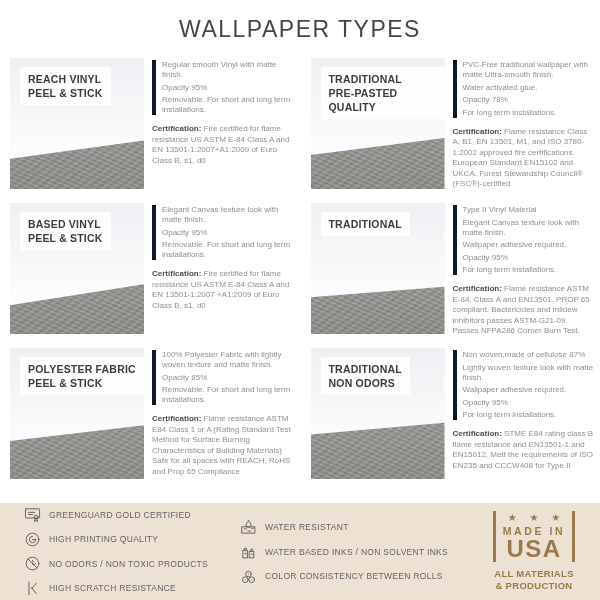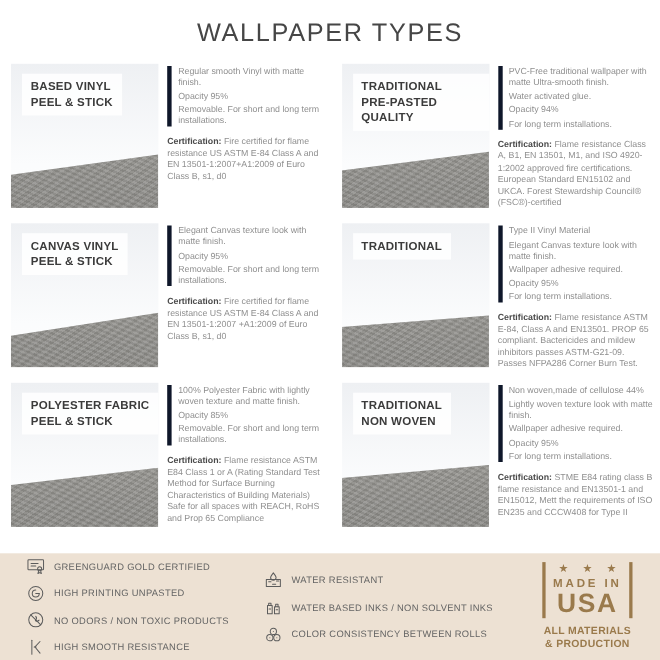--- a/index.html
+++ b/index.html
@@ -58,21 +58,21 @@
 <div class="page">
 
   <div class="title">WALLPAPER TYPES</div>
 
   <div class="grid">
 
     <div class="panel">
       <div class="photo p0">
         <div class="gray"></div>
         <div class="label-box">
-          <div>BASED VINYL</div>
+          <div>REACH VINYL</div>
           <div>PEEL &amp; STICK</div>
         </div>
       </div>
       <div class="textcol">
         <div class="desc">
             <p>Regular smooth Vinyl with matte finish.</p>
             <p>Opacity 95%</p>
             <p>Removable.  For short and long term installations.</p>
           </div>
         <div class="cert">
@@ -87,35 +87,35 @@
         <div class="gray"></div>
         <div class="label-box">
           <div>TRADITIONAL</div>
           <div>PRE-PASTED QUALITY</div>
         </div>
       </div>
       <div class="textcol">
         <div class="desc">
             <p>PVC-Free traditional wallpaper with matte Ultra-smooth finish.</p>
             <p>Water activated glue.</p>
-            <p>Opacity 94%</p>
+            <p>Opacity 78%</p>
             <p>For long term installations.</p>
           </div>
         <div class="cert">
           <span class="cert-label">Certification:</span>
-          <span>Flame resistance Class A, B1, EN 13501, M1, and ISO 4920-1:2002 approved fire certifications. European Standard EN15102 and UKCA. Forest Stewardship Council® (FSC®)-certified</span>
+          <span>Flame resistance Class A, B1, EN 13501, M1, and ISO 3780-1:2002 approved fire certifications. European Standard EN15102 and UKCA. Forest Stewardship Council® (FSC®)-certified</span>
         </div>
       </div>
     </div>
 
     <div class="panel">
       <div class="photo p2">
         <div class="gray"></div>
         <div class="label-box">
-          <div>CANVAS VINYL</div>
+          <div>BASED VINYL</div>
           <div>PEEL &amp; STICK</div>
         </div>
       </div>
       <div class="textcol">
         <div class="desc">
             <p>Elegant Canvas texture look with matte finish.</p>
             <p>Opacity 95%</p>
             <p>Removable.  For short and long term installations.</p>
           </div>
         <div class="cert">
@@ -166,26 +166,26 @@
           <span>Flame resistance ASTM E84 Class 1 or A (Rating Standard Test Method for Surface Burning Characteristics of Building Materials) Safe for all spaces with REACH, RoHS and Prop 65 Compliance</span>
         </div>
       </div>
     </div>
 
     <div class="panel">
       <div class="photo p5">
         <div class="gray"></div>
         <div class="label-box">
           <div>TRADITIONAL</div>
-          <div>NON WOVEN</div>
-        </div>
-      </div>
-      <div class="textcol">
-        <div class="desc">
-            <p>Non woven,made of cellulose 44%</p>
+          <div>NON ODORS</div>
+        </div>
+      </div>
+      <div class="textcol">
+        <div class="desc">
+            <p>Non woven,made of cellulose 87%</p>
             <p>Lightly woven texture look with matte finish.</p>
             <p>Wallpaper adhesive required.</p>
             <p>Opacity 95%</p>
             <p>For long term installations.</p>
           </div>
         <div class="cert">
           <span class="cert-label">Certification:</span>
           <span>STME E84 rating class B flame resistance and EN13501-1 and EN15012, Mett the requirements of ISO EN235 and CCCW408 for Type II</span>
         </div>
       </div>
@@ -204,37 +204,37 @@
             <path d="M15.8 17.8l-1 4 2.2-1.3 2.2 1.3-1-4"></path>
           </svg>
         <span class="feat-label">GREENGUARD GOLD CERTIFIED</span>
       </div>
       <div class="feat">
         <svg viewBox="0 0 24 24">
             <circle cx="12" cy="12" r="9"></circle>
             <path d="M16.5 12a4.5 4.5 0 1 1-4.5-4.5"></path>
             <path d="M16.5 12h-4.5"></path>
           </svg>
-        <span class="feat-label">HIGH PRINTING UNPASTED</span>
+        <span class="feat-label">HIGH PRINTING QUALITY</span>
       </div>
       <div class="feat">
         <svg viewBox="0 0 24 24">
             <circle cx="12" cy="12" r="9"></circle>
             <path d="M5.6 5.6l12.8 12.8"></path>
             <path d="M12 7.5c1.8 1.8 1 3.6-.5 5.3 1.6 1.2 3.6 1 4.8-.4"></path>
           </svg>
         <span class="feat-label">NO ODORS / NON TOXIC PRODUCTS</span>
       </div>
       <div class="feat">
         <svg viewBox="0 0 24 24">
             <path d="M7 3v18"></path>
             <path d="M17.5 4.5L11 11.5l6.5 8"></path>
             <path d="M12.5 11.5h-2.5"></path>
           </svg>
-        <span class="feat-label">HIGH SMOOTH RESISTANCE</span>
+        <span class="feat-label">HIGH SCRATCH RESISTANCE</span>
       </div>
     </div>
 
     <div class="feat-col col2">
       <div class="feat">
         <svg viewBox="0 0 24 24">
             <rect x="3" y="11" width="18" height="9"></rect>
             <path d="M6 14h3M11 17h4M16 13h3"></path>
             <path d="M12 2.5c1.8 2.6 3.5 4 3.5 6a3.5 3.5 0 1 1-7 0c0-2 1.7-3.4 3.5-6z"></path>
           </svg>

